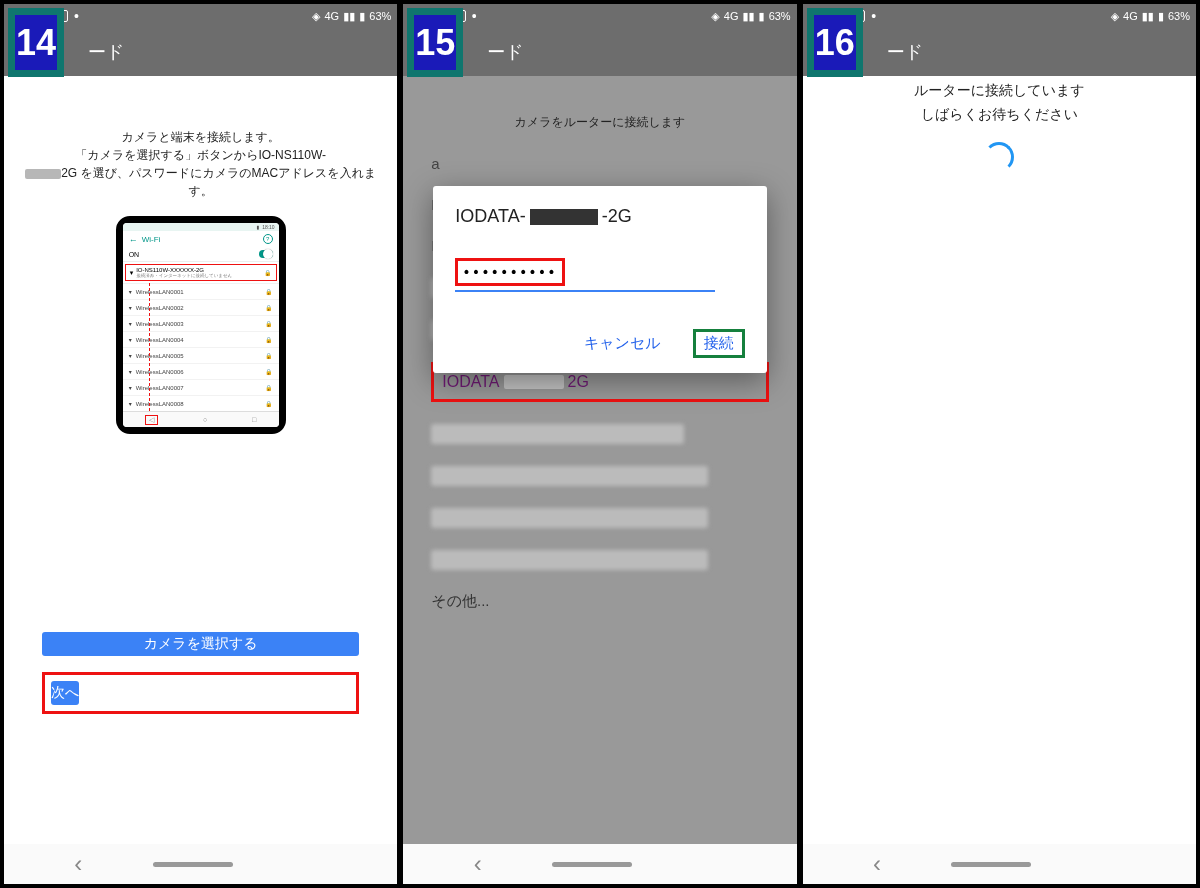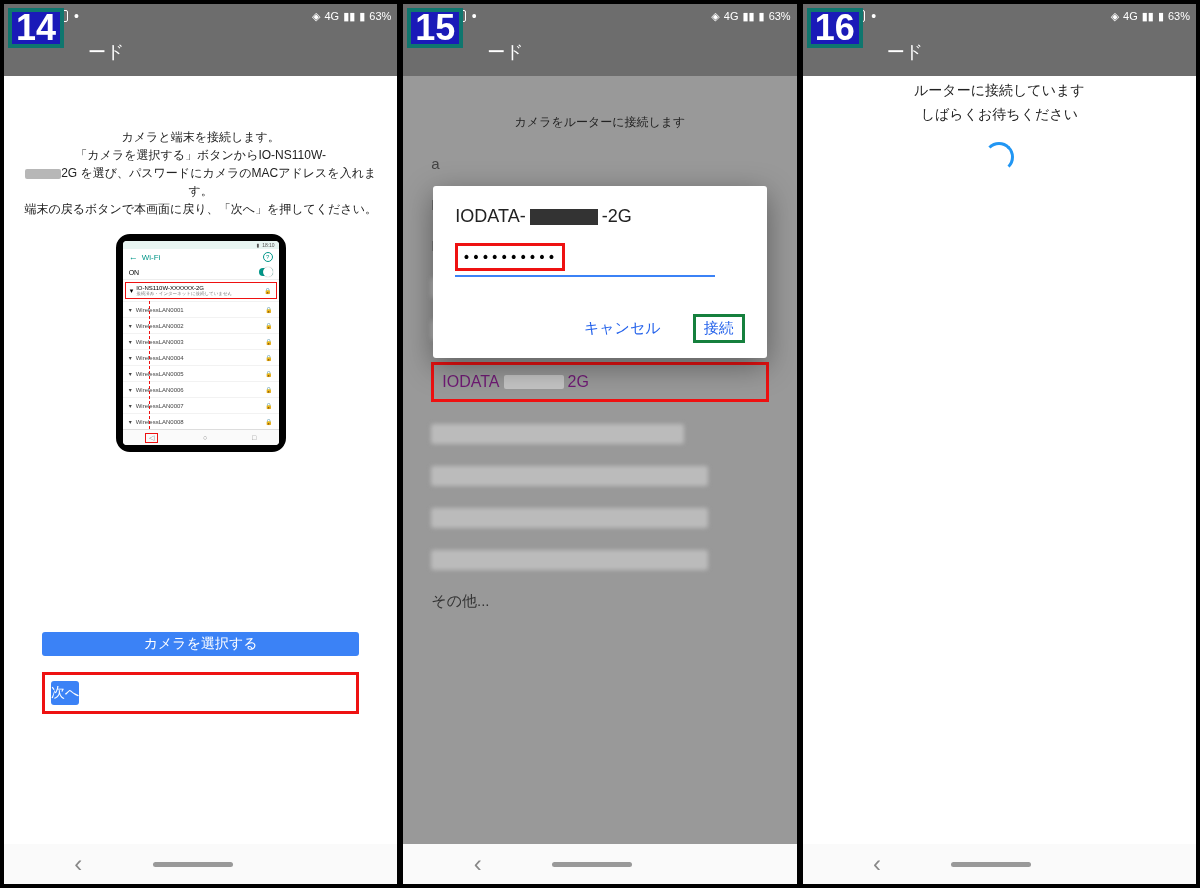--- a/index.html
+++ b/index.html
@@ -16,23 +16,23 @@
     position: relative;
     flex: 1;
     background: #fff;
     overflow: hidden;
     display: flex;
     flex-direction: column;
   }
   .step-badge {
     position: absolute;
     top: 4px; left: 4px;
-    width: 56px; height: 40px;
+    width: 56px; height: 69px;
     background: #1a1ab8;
-    border: 4px solid #0f766e;
+    border: 7px solid #0f766e;
     color: #fff;
     font-size: 36px;
     font-weight: 700;
     display: flex;
     align-items: center;
     justify-content: center;
     z-index: 100;
     font-family: Arial, sans-serif;
   }
   .status-bar {
@@ -117,21 +117,21 @@
   .net-hilite .cen { display:inline-block; width:60px; height:14px; background:#c4c4c4; margin:0 4px; border-radius:2px;}
   .other-text { font-size:15px; color:#333; margin-top:18px;}
   .dialog {
     position:absolute; left:30px; right:30px; top:110px;
     background:#fff; border-radius:3px;
     box-shadow:0 8px 30px rgba(0,0,0,0.4);
     padding:20px 22px 14px;
     z-index:50;
     display:flex; flex-direction:column;
   }
-  .dlg-title { font-size:18px; color:#222; margin-bottom:16px; display:flex; align-items:center;}
+  .dlg-title { font-size:18px; color:#222; margin-bottom:31px; display:flex; align-items:center;}
   .dlg-title .cen { display:inline-block; width:68px; height:16px; background:#333; margin:0 4px;}
   .pw-wrap { border:3px solid #e11; padding:2px 4px; width:110px;}
   .pw-input { border:none; outline:none; font-size:14px; letter-spacing:1px; width:100%; font-family:monospace;}
   .pw-line { height:2px; background:#3b82f6; margin-top:4px; width:260px;}
   .dlg-actions { display:flex; justify-content:flex-end; gap:24px; margin-top:36px; align-items:center;}
   .dlg-btn { color:#2563eb; font-size:15px; padding:6px 8px; cursor:pointer;}
 
   
   .connecting { text-align:center; font-size:14px; color:#222;}
   .connecting p { margin:6px 0;}
@@ -166,21 +166,20 @@
     </div>
   </div>
   <div class="app-bar">
       <span>ード</span>
     </div>
   <div class="content">
     <div class="inst-text">
       <span>カメラと端末を接続します。</span><br>
       <span>「カメラを選択する」ボタンからIO-NS110W-</span><br>
       <span class="censor"></span><span>2G を選び、パスワードにカメラのMACアドレスを入れます。</span><br>
-      <span>端末の戻るボタンで本画面に戻り、「次へ」を押してください。</span>
     </div>
     <div class="mock-phone">
       <div class="mock-screen">
         <div class="mock-sb">
             <span>▮</span>
             <span>18:10</span>
           </div>
         <div class="mock-wifi-hdr">
           <span style="font-size:9px;">←</span>
           <span>Wi-Fi</span>

